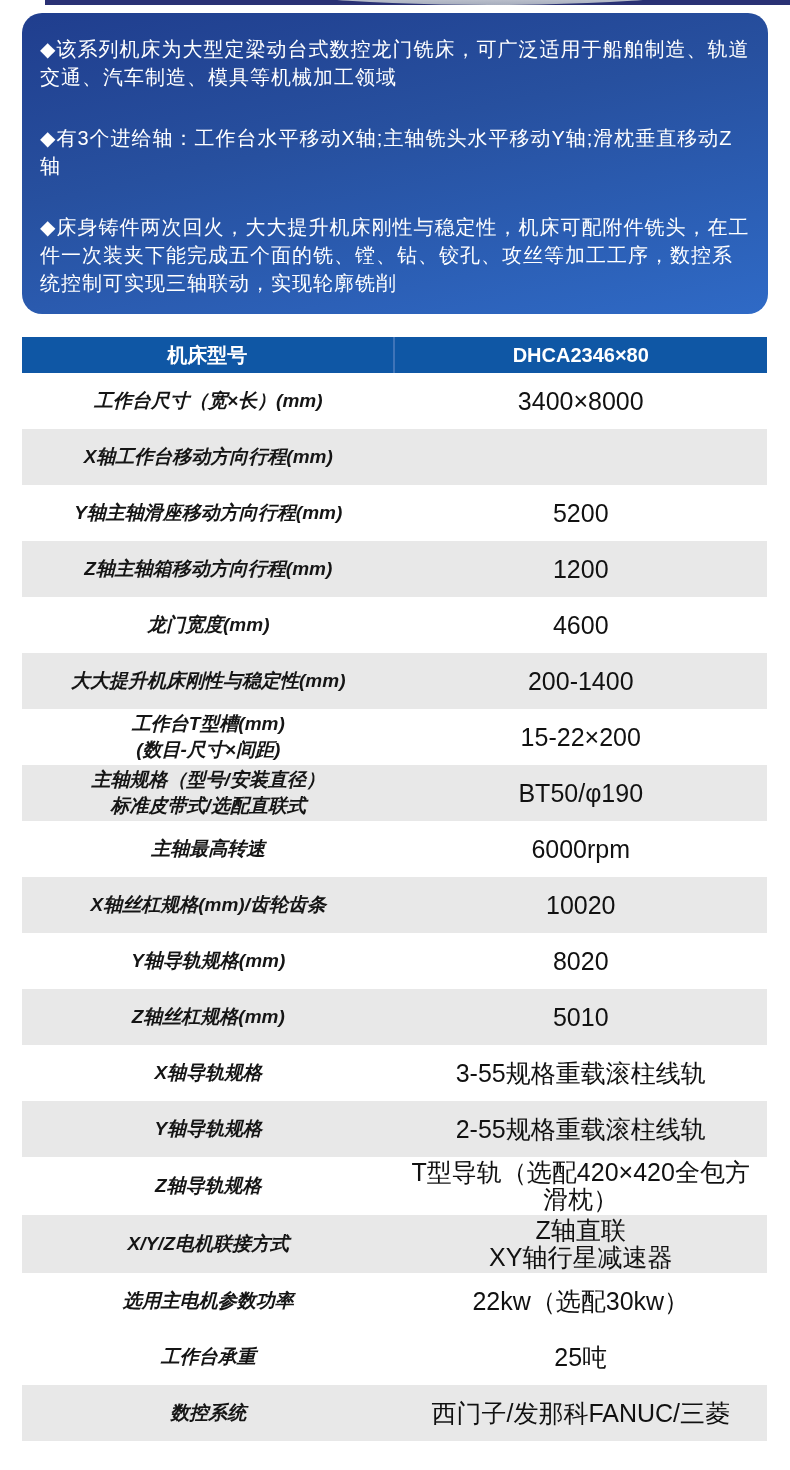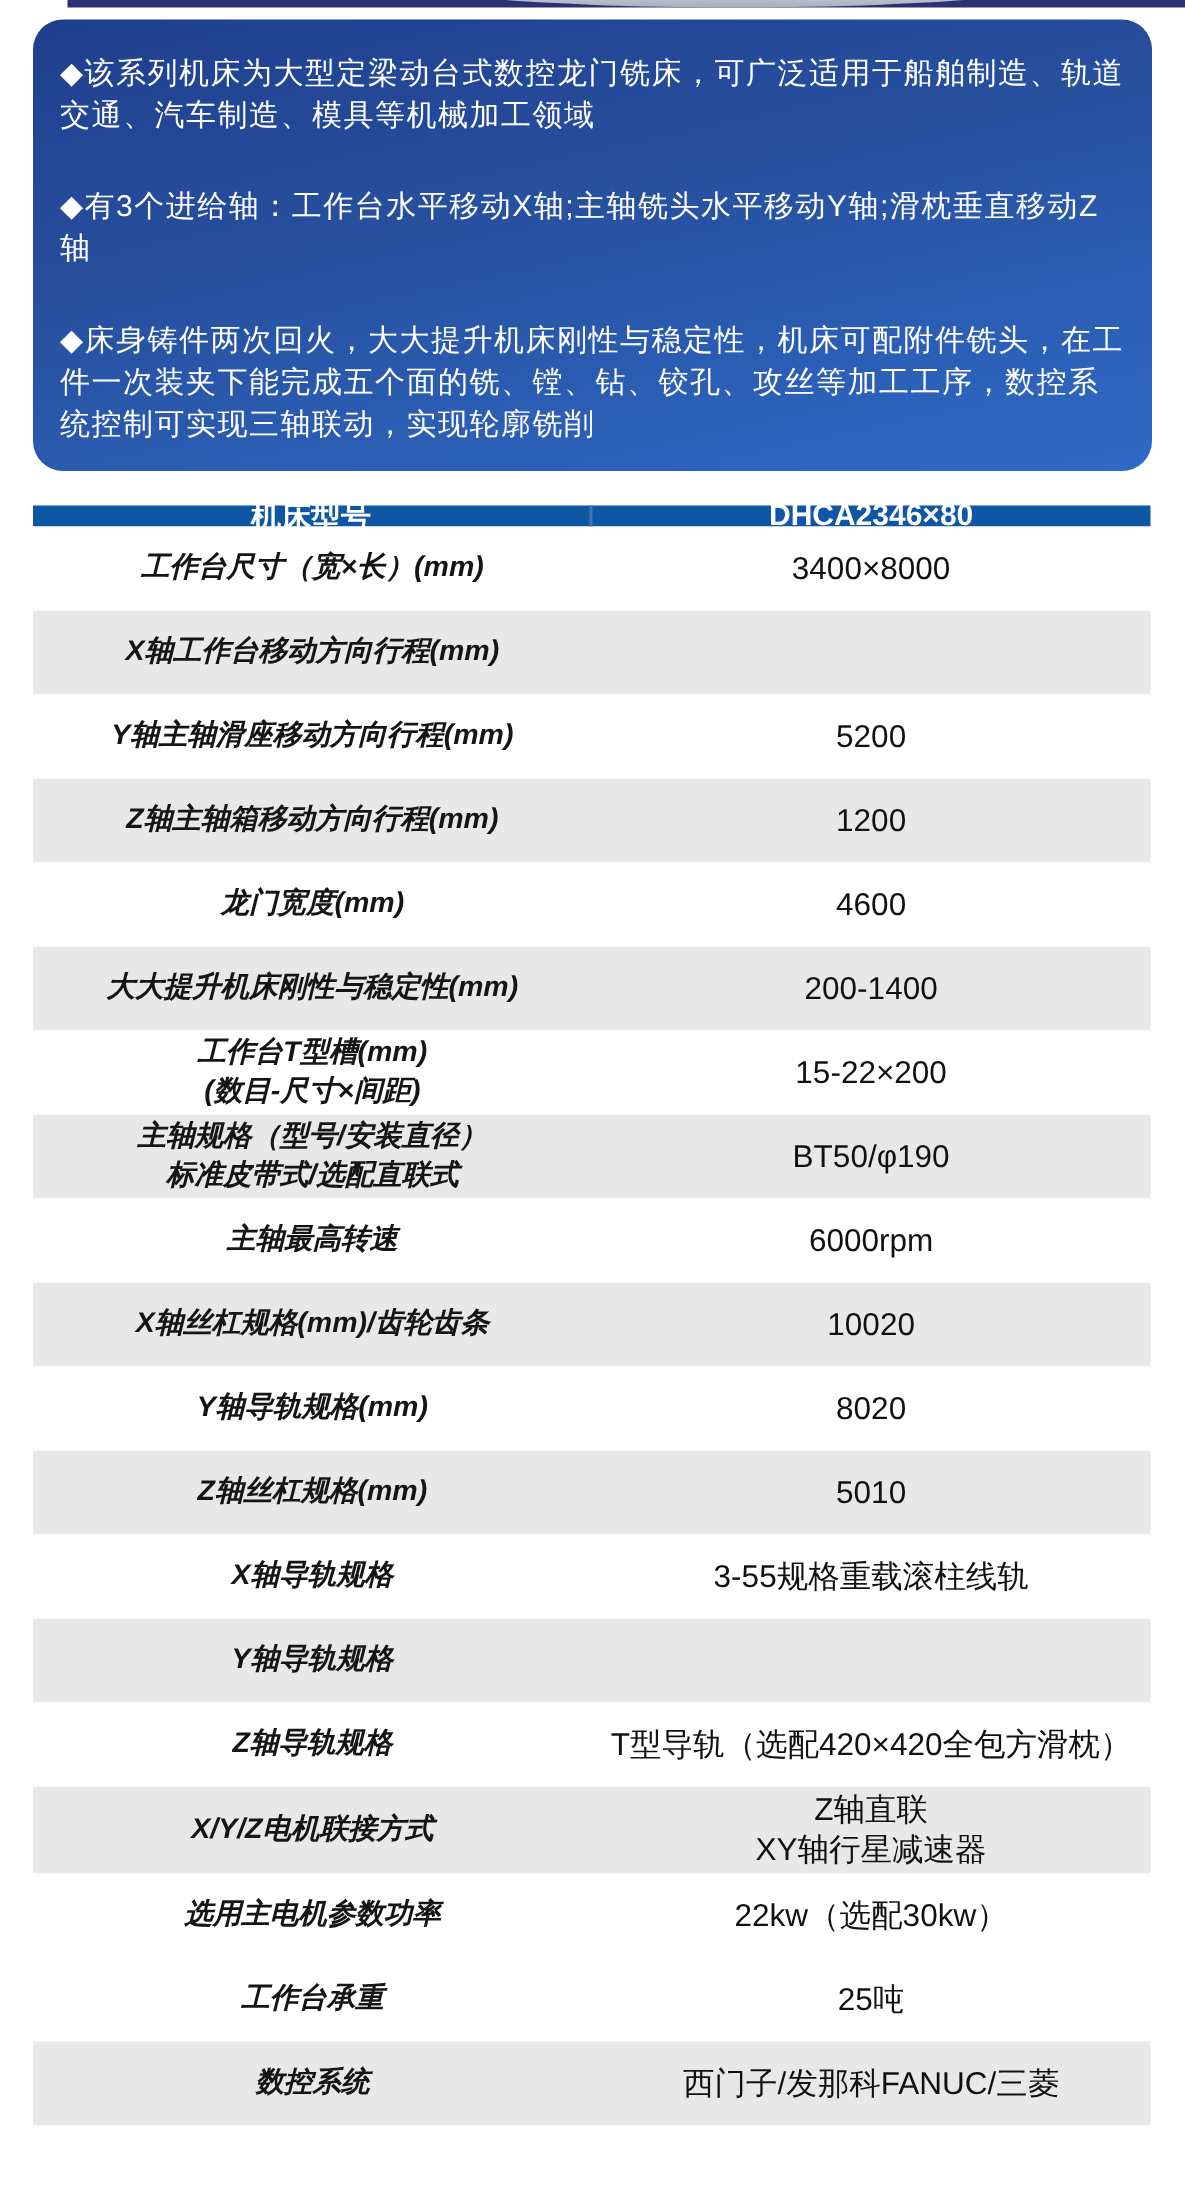--- a/index.html
+++ b/index.html
@@ -29,36 +29,36 @@
     margin-left:22px;width:746px;height:301px;border-radius:20px;
     background:linear-gradient(168deg,var(--box_grad_a) 0%,var(--box_grad_b) 42%,var(--box_grad_c) 100%);
     color:#ffffff;padding:22px 18px 0 18px;
   }
   .intro-box p{
     margin:0 0 33px 0;font-size:20px;line-height:28px;letter-spacing:1px;font-weight:400;
   }
   
   .spec-table{margin:23px 0 0 22px;width:745px;}
   .spec-header{
-    display:flex;height:14px;background:var(--accent_blue);
+    display:flex;height:36px;background:var(--accent_blue);
     color:#ffffff;font-weight:bold;font-size:20px;
   }
   .spec-header .h-cell{
     display:flex;align-items:center;justify-content:center;height:100%;
   }
   .h-left{width:50%;border-right:2px solid var(--header_divider);}
   .h-right{flex:1;}
   .spec-row{display:flex;min-height:56px;align-items:center;background:#ffffff;}
   .spec-row.shaded{background:var(--row_shade);}
   .cell-label{
     width:50%;text-align:center;font-weight:bold;color:var(--text_dark);
     font-size:19px;line-height:26px;padding:2px 6px;font-style:italic;
   }
   .cell-value{
-    flex:1;text-align:center;color:#111111;font-size:21px;line-height:27px;padding:2px 6px;
+    flex:1;text-align:center;color:#111111;font-size:25px;line-height:27px;padding:2px 6px;
   }
 </style>
 </head>
 <body>
 
 <div class="top-strip">
   <div class="navy-band"></div>
   <div class="arc"></div>
 </div>
 
@@ -189,20 +189,23 @@
         </div>
     <div class="cell-value">
           <div>3-55规格重载滚柱线轨</div>
         </div>
   </div>
 
   <div class="spec-row shaded">
     <div class="cell-label">
           <div>Y轴导轨规格</div>
         </div>
+    <div class="cell-value">
+          <div>2-55规格重载滚柱线轨</div>
+        </div>
   </div>
 
   <div class="spec-row">
     <div class="cell-label">
           <div>Z轴导轨规格</div>
         </div>
     <div class="cell-value">
           <div>T型导轨（选配420×420全包方滑枕）</div>
         </div>
   </div>

